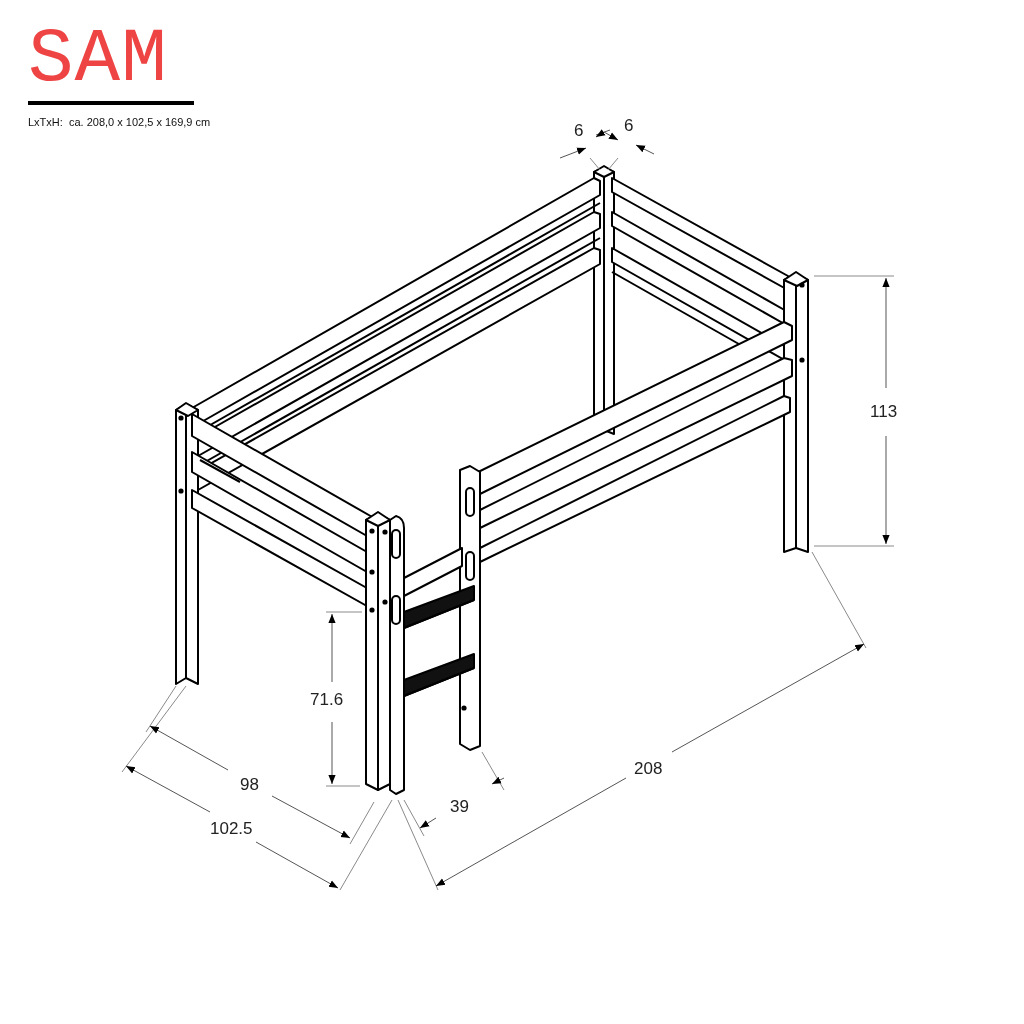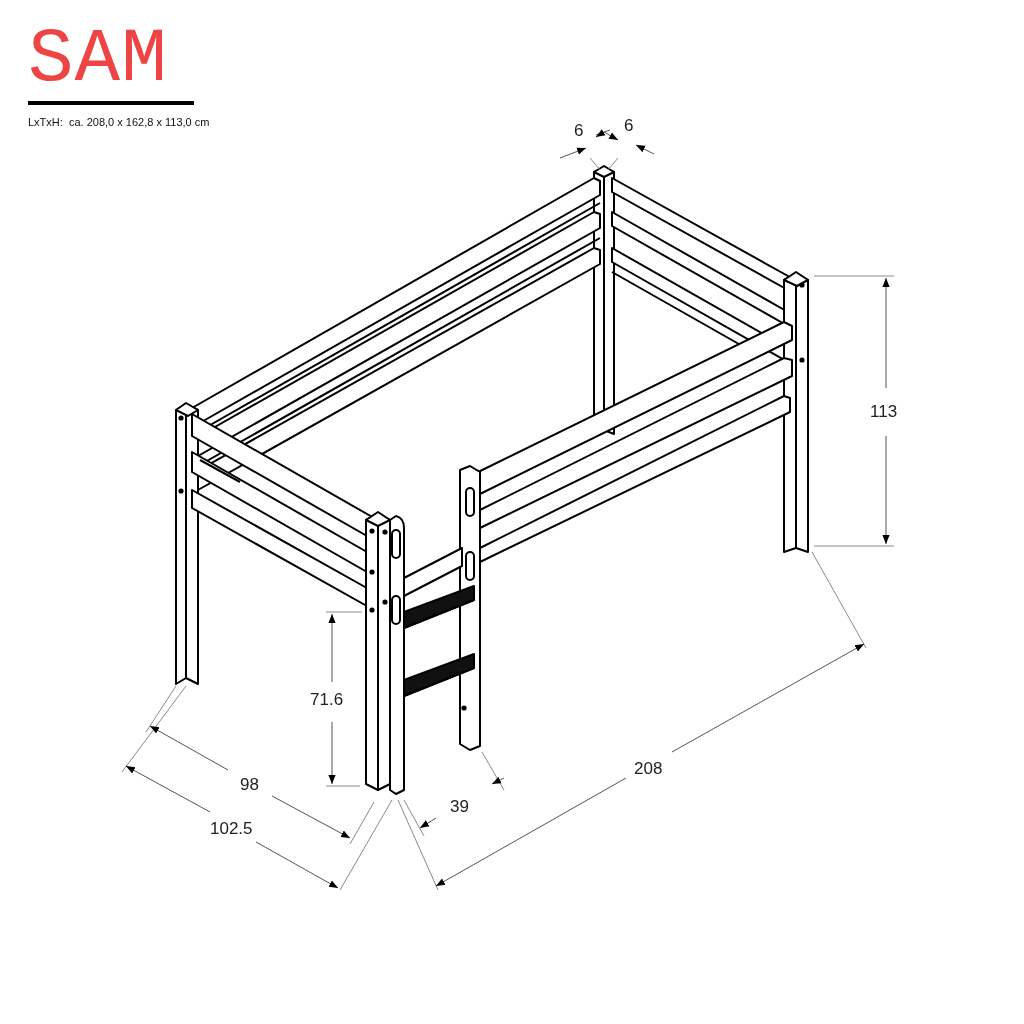--- a/index.html
+++ b/index.html
@@ -8,21 +8,21 @@
   .title-rule { position: absolute; left: 28px; top: 101px; width: 166px; height: 4px; background: #000; }
   .dims { position: absolute; left: 28px; top: 116px; font-size: 11px; color: #111; font-family: "Liberation Sans", sans-serif; white-space: pre; }
   svg.drawing { position: absolute; left: 0; top: 0; }
   .lbl { font-family: "Liberation Sans", sans-serif; font-size: 17px; fill: #222; }
 </style>
 </head>
 <body>
 
 <div class="title">SAM</div>
 <div class="title-rule"></div>
-<div class="dims">LxTxH:  ca. 208,0 x 162,8 x 113,0 cm</div>
+<div class="dims">LxTxH:  ca. 208,0 x 102,5 x 169,9 cm</div>
 
 <svg class="drawing" width="1024" height="1024" viewBox="0 0 1024 1024" xmlns="http://www.w3.org/2000/svg">
   <defs>
     <marker id="arr" viewBox="0 0 10 10" refX="10" refY="5" markerWidth="9" markerHeight="9" orient="auto-start-reverse">
       <path d="M0,1 L10,5 L0,9 z" fill="#000"></path>
     </marker>
   </defs>
 
   <g stroke="#000" stroke-width="2" fill="#fff" stroke-linejoin="round">
 

